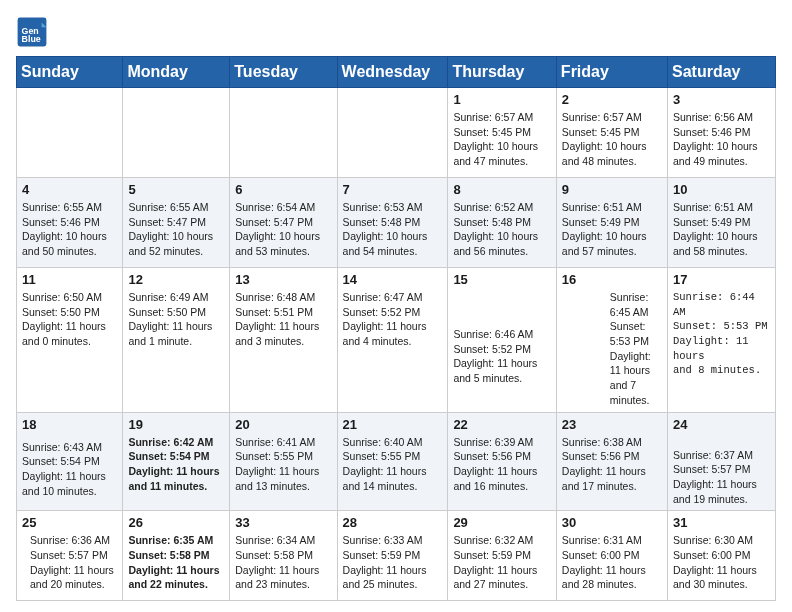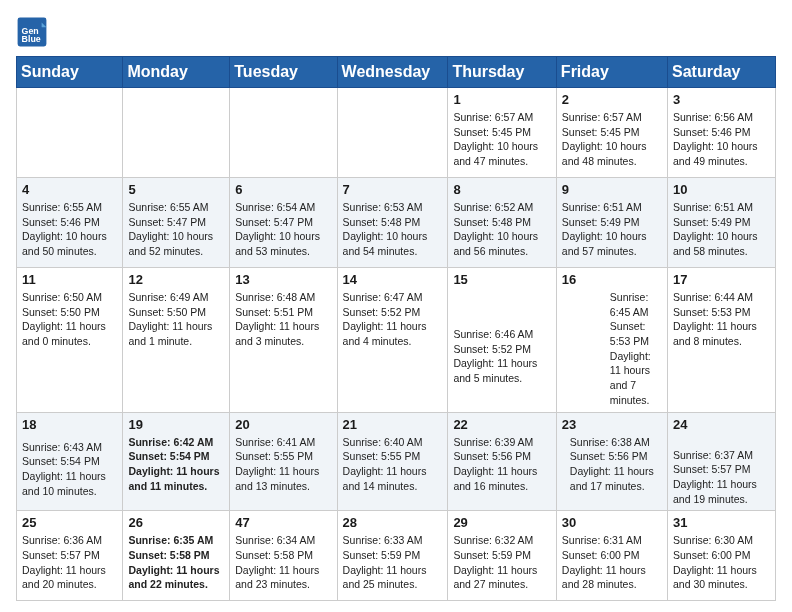--- a/index.html
+++ b/index.html
@@ -247,21 +247,21 @@
         </td>
         <td>
           <span class="day-num">16</span>
           <div class="day-info" style="white-space: pre-line; margin-left: 48px;">Sunrise: 6:45 AM
 Sunset: 5:53 PM
 Daylight: 11 hours
 and 7 minutes.</div>
         </td>
         <td>
           <span class="day-num">17</span>
-          <div class="day-info" style="white-space: pre-line;">Sunrise: 6:44 AM
+          <div class="day-info" style="white-space: pre-line; font-family: Liberation Mono, monospace;">Sunrise: 6:44 AM
 Sunset: 5:53 PM
 Daylight: 11 hours
 and 8 minutes.</div>
         </td>
       </tr>
       <tr class="row-alt">
         <td>
           <span class="day-num">18</span>
           <div class="day-info" style="white-space: pre-line; margin-top: 8px;">Sunrise: 6:43 AM
 Sunset: 5:54 PM
@@ -291,50 +291,50 @@
         </td>
         <td>
           <span class="day-num">22</span>
           <div class="day-info" style="white-space: pre-line;">Sunrise: 6:39 AM
 Sunset: 5:56 PM
 Daylight: 11 hours
 and 16 minutes.</div>
         </td>
         <td>
           <span class="day-num">23</span>
-          <div class="day-info" style="white-space: pre-line; margin-left: 8px;">Sunrise: 6:38 AM
+          <div class="day-info" style="white-space: pre-line;">Sunrise: 6:38 AM
 Sunset: 5:56 PM
 Daylight: 11 hours
 and 17 minutes.</div>
         </td>
         <td>
           <span class="day-num">24</span>
           <div class="day-info" style="white-space: pre-line; margin-top: 16px;">Sunrise: 6:37 AM
 Sunset: 5:57 PM
 Daylight: 11 hours
 and 19 minutes.</div>
         </td>
       </tr>
       <tr class="row-white">
         <td>
           <span class="day-num">25</span>
-          <div class="day-info" style="white-space: pre-line;">Sunrise: 6:36 AM
+          <div class="day-info" style="white-space: pre-line; margin-left: 8px;">Sunrise: 6:36 AM
 Sunset: 5:57 PM
 Daylight: 11 hours
 and 20 minutes.</div>
         </td>
         <td>
           <span class="day-num">26</span>
           <div class="day-info" style="white-space: pre-line; font-weight: bold;">Sunrise: 6:35 AM
 Sunset: 5:58 PM
 Daylight: 11 hours
 and 22 minutes.</div>
         </td>
         <td>
-          <span class="day-num">47</span>
+          <span class="day-num">33</span>
           <div class="day-info" style="white-space: pre-line;">Sunrise: 6:34 AM
 Sunset: 5:58 PM
 Daylight: 11 hours
 and 23 minutes.</div>
         </td>
         <td>
           <span class="day-num">28</span>
           <div class="day-info" style="white-space: pre-line;">Sunrise: 6:33 AM
 Sunset: 5:59 PM
 Daylight: 11 hours

